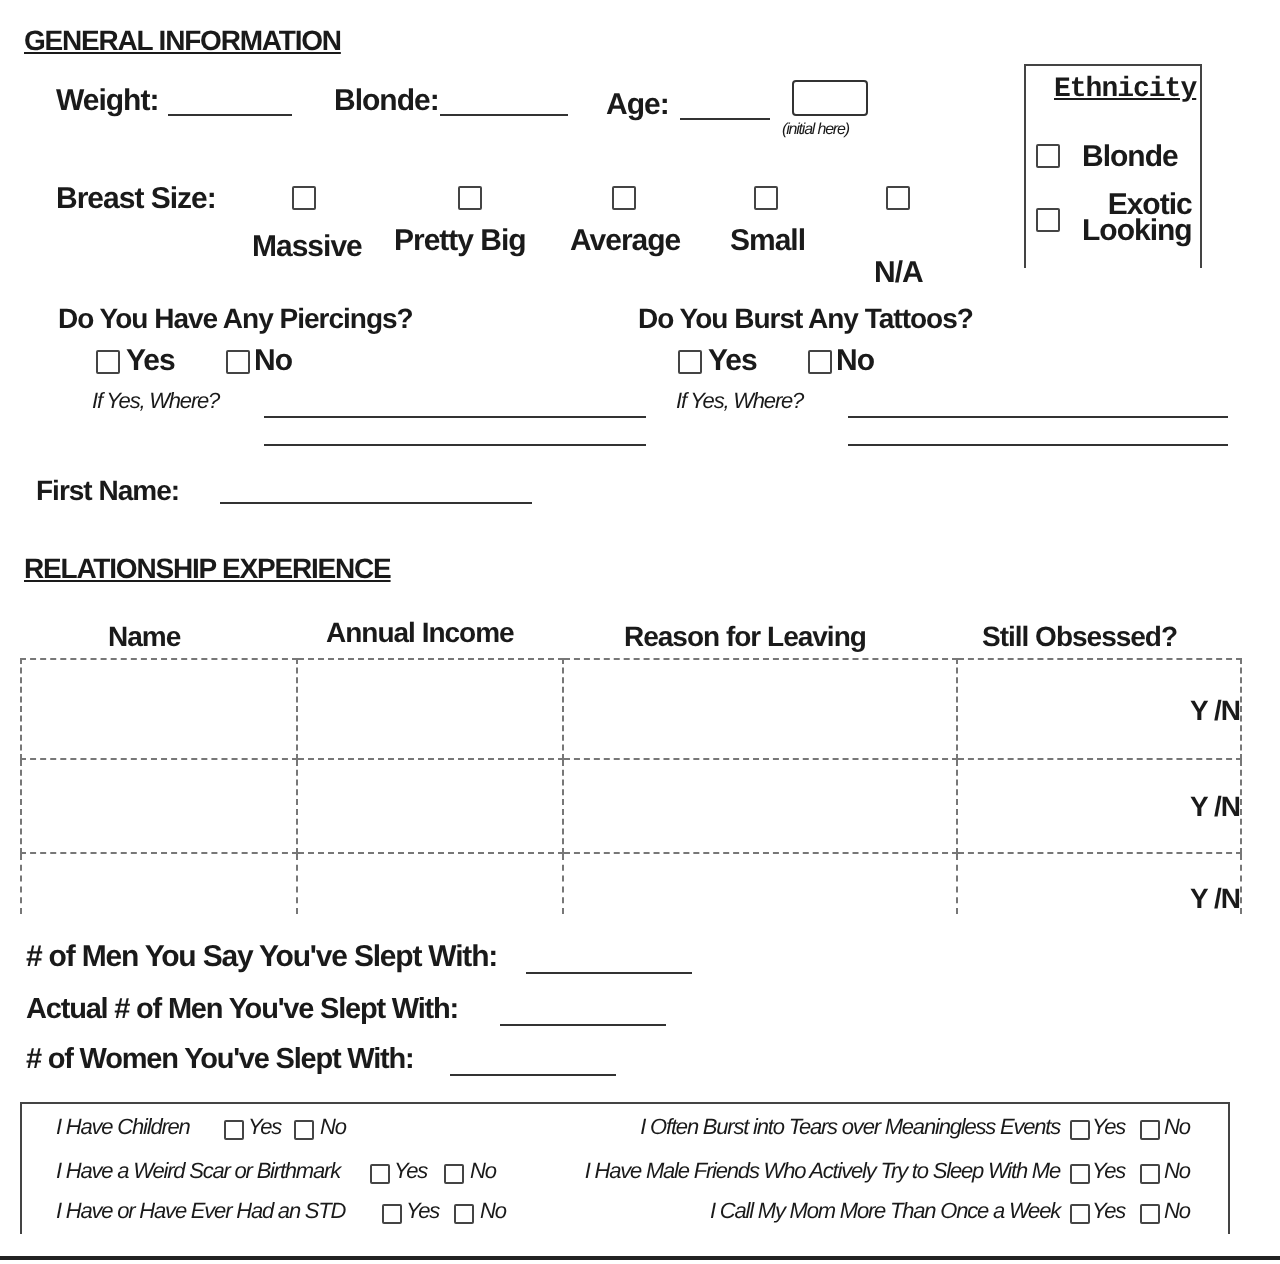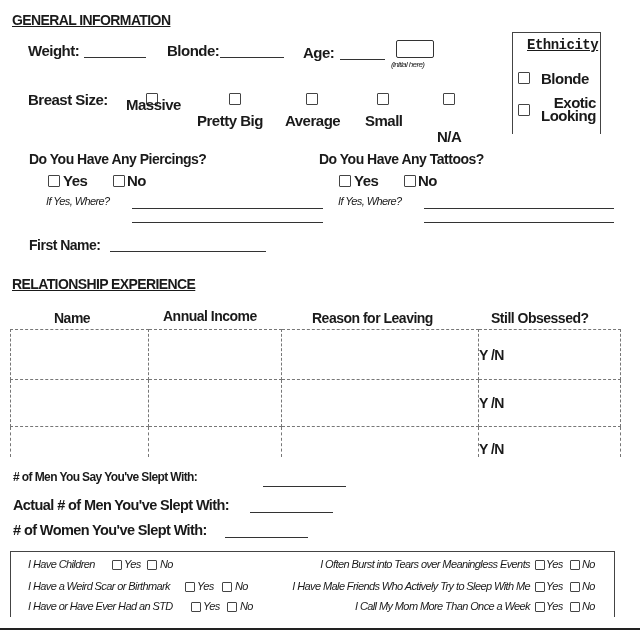--- a/index.html
+++ b/index.html
@@ -6,21 +6,21 @@
   body{width:640px;height:632px;position:relative;overflow:hidden;font-family:"Liberation Sans",sans-serif;color:#1a1a1a;}
   .abs{position:absolute;}
   .b{font-weight:bold;}
   .hdr{font-weight:bold;font-size:14px;text-decoration:underline;letter-spacing:-0.6px;}
   .lbl{font-weight:bold;font-size:15px;letter-spacing:-0.5px;text-align:right;}
   .line{display:inline-block;border-bottom:1.5px solid #333;height:1px;}
   .cb{display:inline-block;width:12px;height:12px;border:1.5px solid #444;border-radius:1px;box-sizing:border-box;}
   .small{font-size:11px;font-style:italic;letter-spacing:-0.6px;}
   table.rel{border-collapse:collapse;}
   table.rel td{border:1.5px dashed #777;padding:0;}
-  table.rel td.yn{text-align:left;font-weight:bold;font-size:14px;letter-spacing:-0.5px;}
+  table.rel td.yn{text-align:right;font-weight:bold;font-size:14px;letter-spacing:-0.5px;}
   .bottombox{border:1.5px solid #444;border-bottom:none;}
 </style>
 </head>
 <body>
 
 <div class="abs hdr" style="left:12px;top:12px;">GENERAL INFORMATION</div>
 
 <div class="abs lbl" style="left:28px;top:42px;">Weight:</div>
 <span class="abs line" style="left:84px;top:56px;width:62px;"></span>
 
@@ -31,21 +31,21 @@
 <span class="abs line" style="left:340px;top:58px;width:45px;"></span>
 <div class="abs" style="left:396px;top:40px;width:38px;height:18px;border:1.5px solid #333;border-radius:2px;box-sizing:border-box;"></div>
 <div class="abs small" style="left:391px;top:60px;font-size:8px;">(initial here)</div>
 
 <div class="abs lbl" style="left:28px;top:91px;">Breast Size:</div>
 <span class="abs cb" style="left:146px;top:93px;"></span>
 <span class="abs cb" style="left:229px;top:93px;"></span>
 <span class="abs cb" style="left:306px;top:93px;"></span>
 <span class="abs cb" style="left:377px;top:93px;"></span>
 <span class="abs cb" style="left:443px;top:93px;"></span>
-<div class="abs lbl" style="left:126px;top:96px;">Massive</div>
+<div class="abs lbl" style="left:126px;top:115px;">Massive</div>
 <div class="abs lbl" style="left:197px;top:112px;">Pretty Big</div>
 <div class="abs lbl" style="left:285px;top:112px;">Average</div>
 <div class="abs lbl" style="left:365px;top:112px;">Small</div>
 <div class="abs lbl" style="left:437px;top:112px;margin-top:16px;">N/A</div>
 
 <div class="abs" style="left:512px;top:32px;width:89px;height:102px;border:1.5px solid #444;border-bottom:none;box-sizing:border-box;"></div>
 <div class="abs b" style="left:527px;top:37px;font-size:14px;text-decoration:underline;letter-spacing:-0.5px;font-family:Liberation Mono, monospace;">Ethnicity</div>
 <span class="abs cb" style="left:518px;top:72px;"></span>
 <div class="abs lbl" style="left:541px;top:70px;">Blonde</div>
 <span class="abs cb" style="left:518px;top:104px;"></span>
@@ -56,30 +56,30 @@
 
 <div class="abs b" style="left:29px;top:151px;font-size:14px;letter-spacing:-0.5px;">Do You Have Any Piercings?</div>
 <span class="abs cb" style="left:48px;top:175px;"></span>
 <div class="abs lbl" style="left:63px;top:172px;">Yes</div>
 <span class="abs cb" style="left:113px;top:175px;"></span>
 <div class="abs lbl" style="left:127px;top:172px;">No</div>
 <div class="abs small" style="left:46px;top:195px;">If Yes, Where?</div>
 <span class="abs line" style="left:132px;top:207px;width:191px;"></span>
 <span class="abs line" style="left:132px;top:221px;width:191px;"></span>
 
-<div class="abs b" style="left:319px;top:151px;font-size:14px;letter-spacing:-0.5px;">Do You Have Any Tattoos?</div>
+<div class="abs b" style="left:319px;top:151px;font-size:14px;letter-spacing:-0.5px;">Do You Burst Any Tattoos?</div>
 <span class="abs cb" style="left:339px;top:175px;"></span>
 <div class="abs lbl" style="left:354px;top:172px;">Yes</div>
 <span class="abs cb" style="left:404px;top:175px;"></span>
 <div class="abs lbl" style="left:418px;top:172px;">No</div>
 <div class="abs small" style="left:338px;top:195px;">If Yes, Where?</div>
 <span class="abs line" style="left:424px;top:207px;width:190px;"></span>
 <span class="abs line" style="left:424px;top:221px;width:190px;"></span>
 
-<div class="abs b" style="left:29px;top:237px;font-size:14px;letter-spacing:-0.5px;text-align:right;">First Name:</div>
+<div class="abs b" style="left:18px;top:237px;font-size:14px;letter-spacing:-0.5px;text-align:right;">First Name:</div>
 <span class="abs line" style="left:110px;top:250px;width:156px;"></span>
 
 <div class="abs hdr" style="left:12px;top:276px;">RELATIONSHIP EXPERIENCE</div>
 
 <div class="abs b" style="left:54px;top:310px;font-size:14px;letter-spacing:-0.5px;">Name</div>
 <div class="abs b" style="left:163px;top:308px;font-size:14px;letter-spacing:-0.5px;">Annual Income</div>
 <div class="abs b" style="left:312px;top:310px;font-size:14px;letter-spacing:-0.5px;">Reason for Leaving</div>
 <div class="abs b" style="left:491px;top:310px;font-size:14px;letter-spacing:-0.5px;">Still Obsessed?</div>
 
 <table class="abs rel" style="left:10px;top:329px;width:611px;">
@@ -98,21 +98,21 @@
   </tr>
   <tr style="height:30px;">
     <td style="border-bottom:none;"></td>
     <td style="border-bottom:none;"></td>
     <td style="border-bottom:none;"></td>
     <td class="yn" style="border-bottom:none;vertical-align:bottom;">Y /N</td>
   </tr>
 </tbody>
   </table>
 
-<div class="abs b" style="left:13px;top:470px;font-size:12px;letter-spacing:-0.6px;"># of Men You Say You've Slept With:</div>
+<div class="abs b" style="left:13px;top:470px;font-size:15px;letter-spacing:-0.6px;"># of Men You Say You've Slept With:</div>
 <span class="abs line" style="left:263px;top:485px;width:83px;"></span>
 <div class="abs b" style="left:13px;top:497px;font-size:14.5px;letter-spacing:-0.6px;">Actual # of Men You've Slept With:</div>
 <span class="abs line" style="left:250px;top:511px;width:83px;"></span>
 <div class="abs b" style="left:13px;top:522px;font-size:14.5px;letter-spacing:-0.6px;"># of Women You've Slept With:</div>
 <span class="abs line" style="left:225px;top:536px;width:83px;"></span>
 
 <div class="abs bottombox" style="left:10px;top:551px;width:605px;height:66px;box-sizing:border-box;"></div>
 
 <div class="abs small" style="left:28px;top:558px;">I Have Children</div>
 <span class="abs cb" style="left:112px;top:560px;width:10px;height:10px;"></span>

